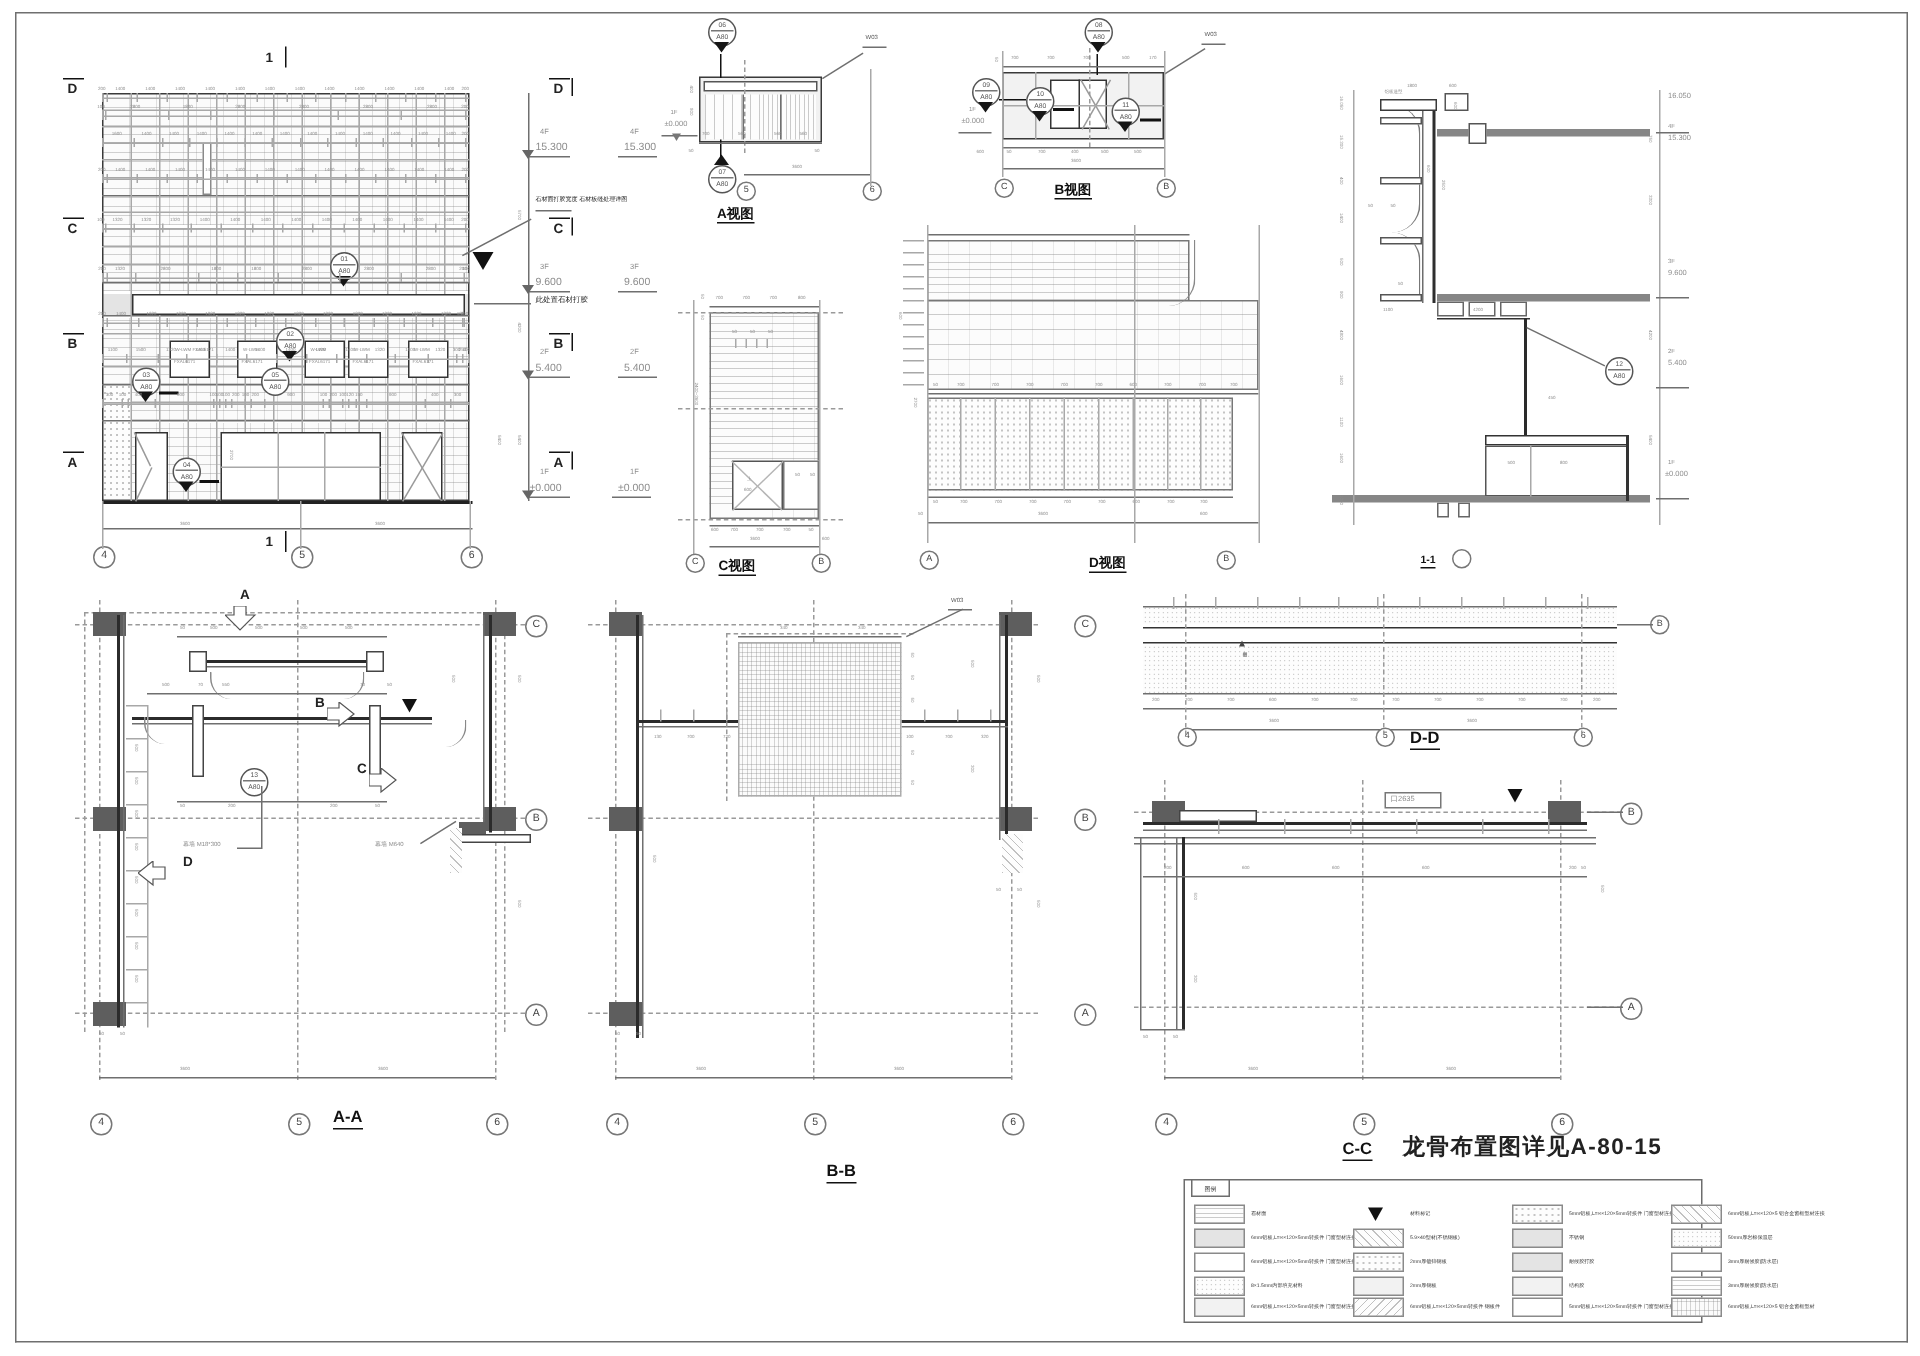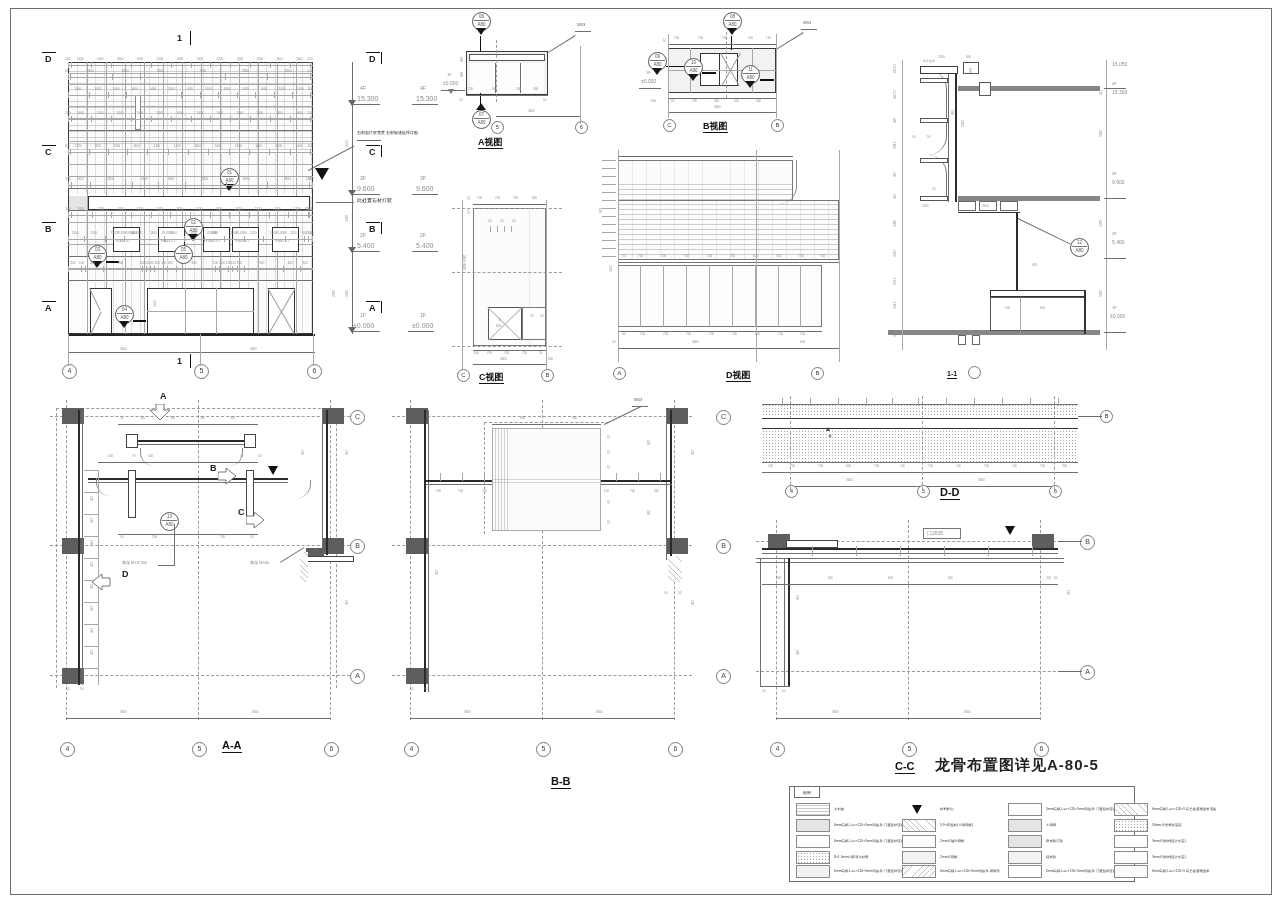--- a/index.html
+++ b/index.html
@@ -1242,21 +1242,21 @@
     <div class="bub" style="left:902px;top:742px;">5</div>
     <div class="bub" style="left:1034px;top:742px;">6</div>
     <div class="bub" style="left:1080px;top:535px;">B</div>
     <div class="bub" style="left:1080px;top:665px;">A</div>
     <div class="ln hl thin" style="left:1058px;top:541px;width:24px;"></div>
     <div class="ln hl thin" style="left:1058px;top:671px;width:24px;"></div>
 
     <div class="ttl t11" style="left:895px;top:760px;"><u>C-C</u></div>
   </div>
 
-  <div class="t t15 bold" style="left:935px;top:757px;letter-spacing:1px;">龙骨布置图详见A-80-5</div>
+  <div class="t t15 bold" style="left:935px;top:757px;letter-spacing:1px;">龙骨布置图详见A-80-15</div>
 
   <div id="legend">
     <div class="hdr">图例</div>
     <div id="legendItems" style="position:absolute;left:0;top:0;width:100%;height:100%;">
         <div class="lgitem" style="left: 6px; top: 16px; width: 102px;">
           <div class="lgsw fill-hline"></div>
           <div class="lgtx">石材面</div>
         </div>
         <div class="lgitem" style="left: 6px; top: 32px; width: 102px;">
           <div class="lgsw fill-grey"></div>

